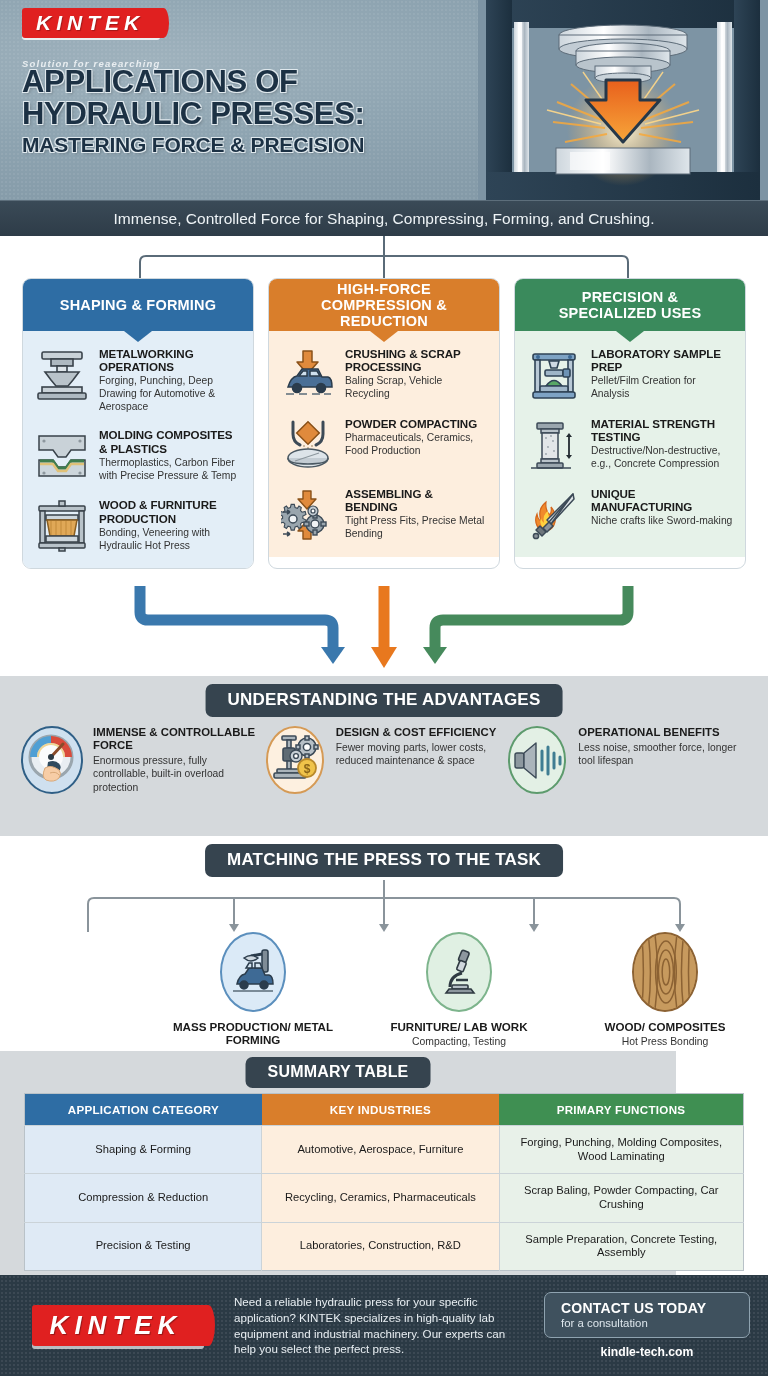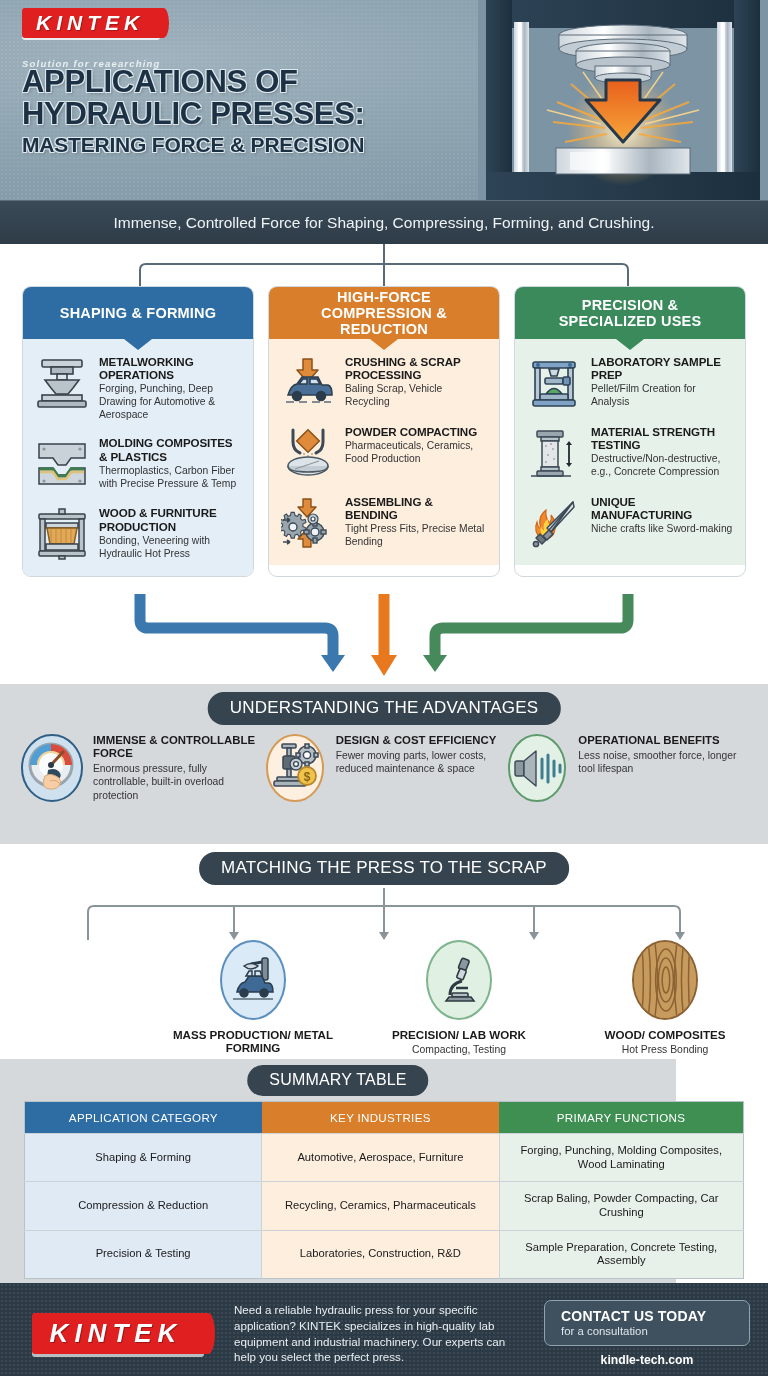--- a/index.html
+++ b/index.html
@@ -52,21 +52,21 @@
   }
   .h-l3{
     font-size:21px; font-weight:bold; color:#1c3144; line-height:1.15; margin-top:3px;
     letter-spacing:-0.2px;
     text-shadow: -1px -1px 0 #dfe8ed, 1px -1px 0 #dfe8ed, -1px 1px 0 #dfe8ed, 1px 1px 0 #dfe8ed, 2px 2px 3px #00000033;
   }
   .hero {
     position:absolute; right:0; top:0; width:290px; height:200px; z-index:3;
   }
   .subbar{
-    height:44px; width:768px; background:linear-gradient(180deg,#3a4a57,#2e3c48);
+    height:36px; width:768px; background:linear-gradient(180deg,#3a4a57,#2e3c48);
     display:flex; align-items:center; justify-content:center;
     border-top:1px solid #5d6e7b;
   }
   .subbar span{ color:#eef3f6; font-size:15.5px; }
 
   
   .cols-area{ position:relative; width:768px; height:440px; background:#fff; }
   .connector-top{ position:absolute; top:0; left:0; width:768px; height:48px; }
   .cols{ position:absolute; top:42px; left:0; width:768px; display:flex; gap:14px; padding:0 22px; }
   .col{ flex:1; border-radius:9px; overflow:hidden; position:relative;
@@ -93,22 +93,22 @@
   .c2 .col-body{ background:#fdeede; }
   .c3 .col-head{ background:#3a8a5c; } .c3 .notch{ border-top:11px solid #3a8a5c; }
   .c3 .col-body{ background:#e6f2e9; }
 
   .connector-bot{ position:absolute; bottom:-2px; left:0; width:768px; height:92px; }
 
   
   .adv{ position:relative; width:768px; height:160px; background:#d5d9dc; }
   .band-title{
     position:absolute; left:50%; transform:translateX(-50%); top:8px;
-    background:#36444f; color:#fff; font-weight:normal; font-size:17px;
-    padding:6px 22px 7px; border-radius:16px; letter-spacing:.2px; white-space:nowrap;
+    background:#36444f; color:#fff; font-weight:bold; font-size:17px;
+    padding:6px 22px 7px; border-radius:7px; letter-spacing:.2px; white-space:nowrap;
   }
   .adv-row{ position:absolute; top:50px; left:0; width:768px; display:flex; padding:0 20px; gap:0; }
   .adv-item{ flex:1; display:flex; gap:9px; align-items:flex-start; }
   .adv-ico{ width:64px; min-width:64px; height:68px; display:flex; align-items:center; justify-content:center; }
   .adv-txt h4{ font-size:11.4px; font-weight:bold; color:#1a1a1a; line-height:1.14; margin-bottom:2px; }
   .adv-txt p{ font-size:10.3px; color:#333; line-height:1.3; }
 
   
   .match{ position:relative; width:768px; height:215px; background:#fff; }
   .match .band-title{ top:8px; }
@@ -122,21 +122,21 @@
   .m4 .oval{ background:#c79a5e; border:2px solid #8c6233; overflow:hidden; }
   .m-title{ font-size:11.6px; font-weight:bold; color:#1a1a1a; text-align:center;
             line-height:1.16; margin-top:8px; }
   .m-sub{ font-size:10.4px; color:#333; text-align:center; margin-top:3px; }
 
   
   .summary{ position:relative; width:676px; height:224px; background:#d5d9dc; }
   .summary .band-title{ top:6px; font-size:16px; }
   table{ position:absolute; top:42px; left:24px; width:720px; border-collapse:collapse;
          border:1px solid #b9c2c8; }
-  th{ color:#fff; font-size:11.6px; font-weight:normal; letter-spacing:.3px; padding:9px 4px; }
+  th{ color:#fff; font-size:11.6px; font-weight:bold; letter-spacing:.3px; padding:9px 4px; }
   th.t1{ background:#2e6da4; } th.t2{ background:#d97e2b; } th.t3{ background:#3f8f52; }
   td{ font-size:11.2px; color:#1a1a1a; text-align:center; padding:10px 8px; line-height:1.22;
       border-top:1px solid #cbd3d8; }
   td.d1{ background:#dfeaf5; width:33%; }
   td.d2{ background:#fdeede; width:33%; border-left:1px solid #cbd3d8; border-right:1px solid #cbd3d8;}
   td.d3{ background:#e8f1e9; width:34%; }
 
   
   .footer{
     position:relative; width:768px; height:101px;
@@ -622,21 +622,21 @@
         <div class="adv-txt">
           <h4>OPERATIONAL BENEFITS</h4>
           <p>Less noise, smoother force, longer tool lifespan</p>
         </div>
       </div>
 
     </div>
   </div>
 
   <div class="match">
-    <div class="band-title">MATCHING THE PRESS TO THE SCRAP</div>
+    <div class="band-title">MATCHING THE PRESS TO THE TASK</div>
 
     <svg class="match-svg" viewBox="0 0 768 60">
       <g fill="none" stroke="#8a949b" stroke-width="2">
         <path d="M384 0 L384 18"></path>
         <path d="M88 52 L88 24 Q88 18 94 18 L674 18 Q680 18 680 24 L680 44"></path>
         <path d="M234 18 L234 44"></path>
         <path d="M384 18 L384 44"></path>
         <path d="M534 18 L534 44"></path>
       </g>
       <g fill="#8a949b">
@@ -676,21 +676,21 @@
             <g stroke="#2f3a42" stroke-width="1.6" fill="#b3bdc4">
               <rect x="24" y="4" width="8" height="11" rx="2" transform="rotate(22 28 9)" fill="#8d979e"></rect>
               <rect x="22" y="14" width="7" height="10" rx="1.5" transform="rotate(22 25 19)" fill="#cfd7dc"></rect>
               <path d="M26 26 q-12 3 -12 14" fill="none" stroke-width="3"></path>
               <rect x="16" y="38" width="16" height="4" rx="1"></rect>
               <path d="M10 46 h28 l-3 -4 h-22 z" fill="#8d979e"></path>
               <line x1="20" y1="33" x2="32" y2="33" stroke-width="2.5"></line>
             </g>
           </svg>
         </div>
-        <div class="m-title">PRECISION/ LAB WORK</div>
+        <div class="m-title">FURNITURE/ LAB WORK</div>
         <div class="m-sub">Compacting, Testing</div>
       </div>
 
       <div class="match-item m4">
         <div class="oval">
           <svg width="66" height="80" viewBox="0 0 66 80" preserveAspectRatio="none">
             <rect width="66" height="80" fill="#c79a5e"></rect>
             <g fill="none" stroke="#8c6233" stroke-width="1.6">
               <path d="M8 0 q4 40 0 80"></path>
               <path d="M15 0 q5 40 0 80"></path>

